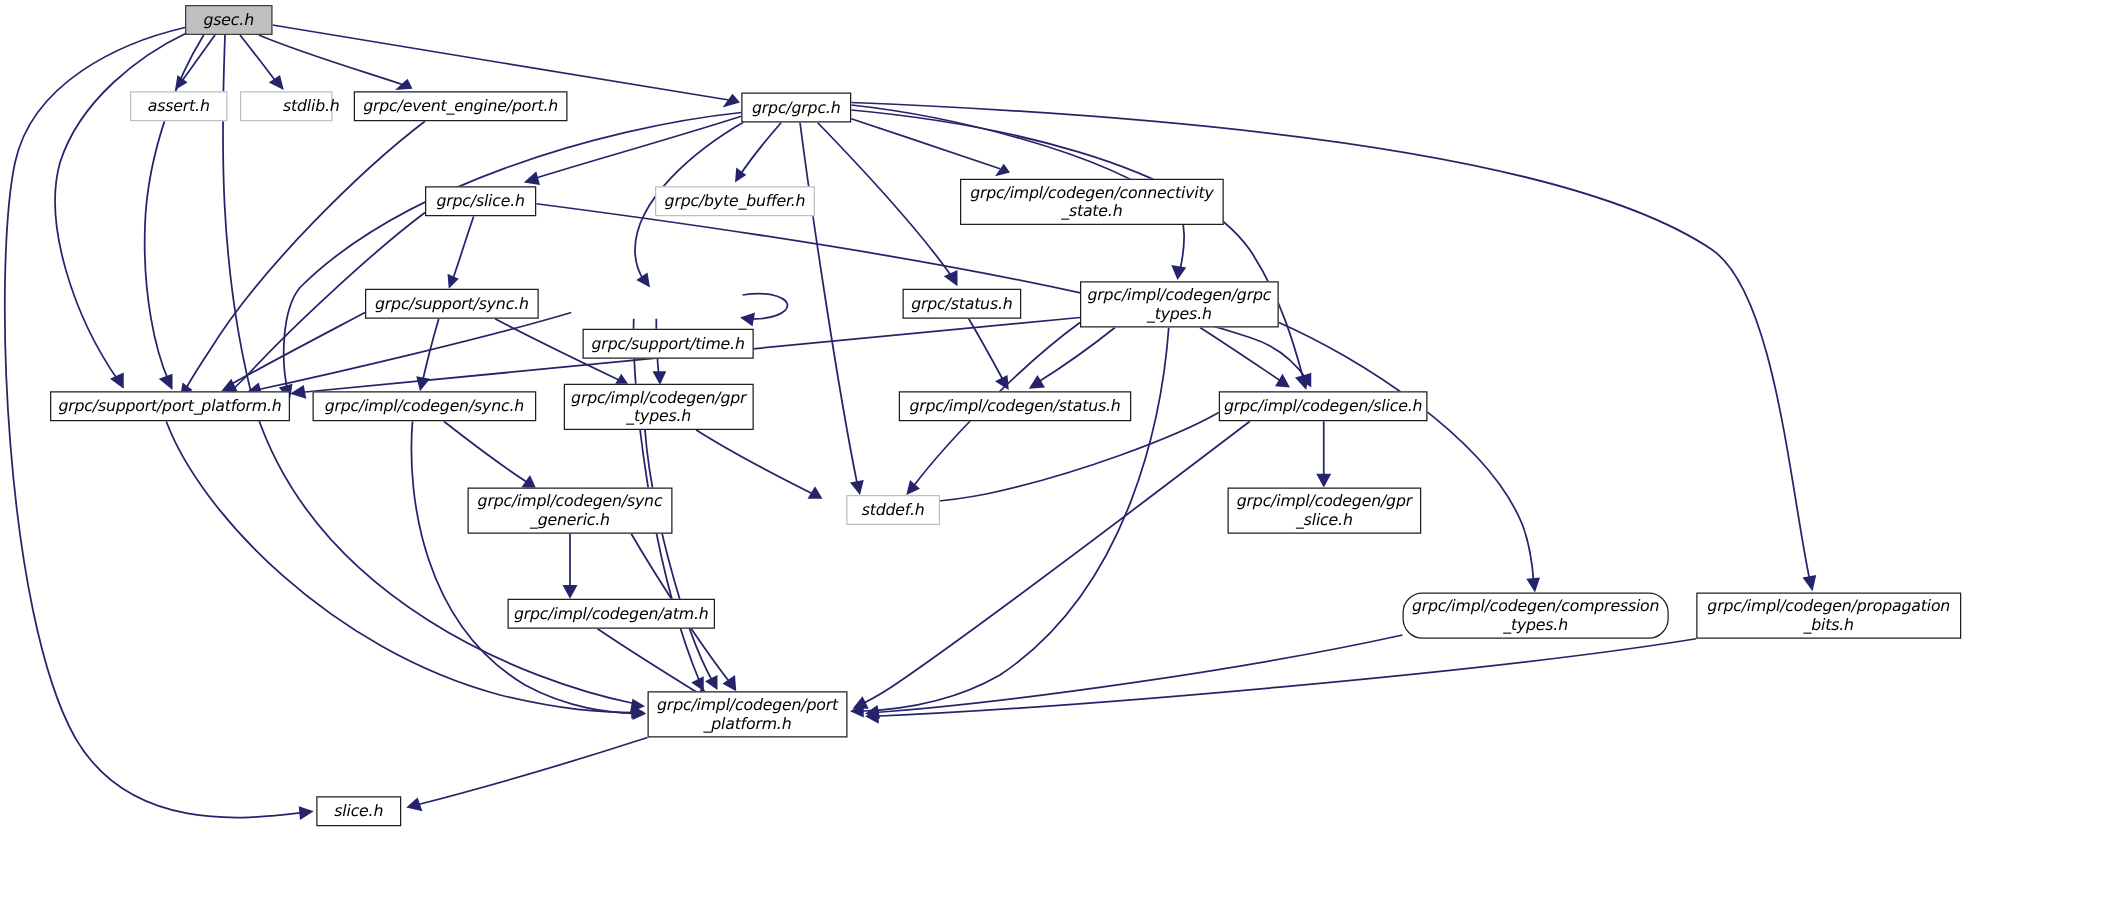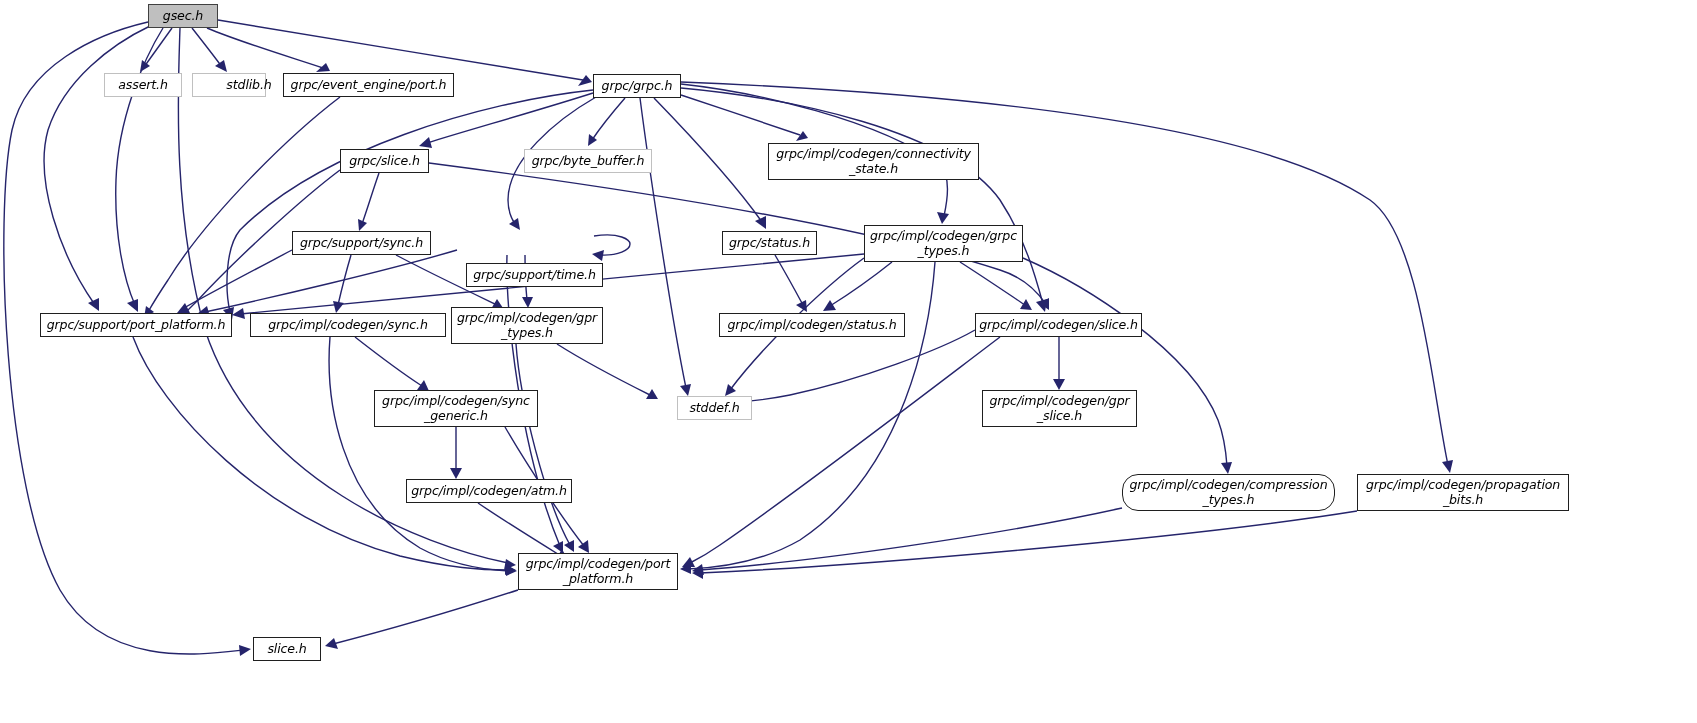--- a/index.html
+++ b/index.html
@@ -324,21 +324,21 @@
       <div class="node project" style="left: 340px; top: 149px; width: 89px; height: 24px;">grpc/slice.h</div>
       <div class="node system" style="left: 524px; top: 149px; width: 128px; height: 24px;">grpc/byte_buffer.h</div>
       <div class="node project" style="left: 768px; top: 143px; width: 211px; height: 37px;">grpc/impl/codegen/connectivity
 _state.h</div>
       <div class="node project" style="left: 292px; top: 231px; width: 139px; height: 24px;">grpc/support/sync.h</div>
       <div class="node project" style="left: 466px; top: 231px; width: 137px; height: 24px; margin-top: 32px;">grpc/support/time.h</div>
       <div class="node project" style="left: 722px; top: 231px; width: 95px; height: 24px;">grpc/status.h</div>
       <div class="node project" style="left: 864px; top: 225px; width: 159px; height: 37px;">grpc/impl/codegen/grpc
 _types.h</div>
       <div class="node project" style="left: 40px; top: 313px; width: 192px; height: 24px;">grpc/support/port_platform.h</div>
-      <div class="node project" style="left: 250px; top: 313px; width: 196px; height: 24px;">grpc/impl/codegen/sync.h</div>
+      <div class="node project" style="left: 250px; top: 313px; width: 179px; height: 24px;">grpc/impl/codegen/sync.h</div>
       <div class="node project" style="left: 451px; top: 307px; width: 152px; height: 37px;">grpc/impl/codegen/gpr
 _types.h</div>
       <div class="node project" style="left: 719px; top: 313px; width: 186px; height: 24px;">grpc/impl/codegen/status.h</div>
       <div class="node project" style="left: 975px; top: 313px; width: 167px; height: 24px;">grpc/impl/codegen/slice.h</div>
       <div class="node project" style="left: 374px; top: 390px; width: 164px; height: 37px;">grpc/impl/codegen/sync
 _generic.h</div>
       <div class="node system" style="left: 654px; top: 396px; width: 75px; height: 24px; margin-left: 23px;">stddef.h</div>
       <div class="node project" style="left: 982px; top: 390px; width: 155px; height: 37px;">grpc/impl/codegen/gpr
 _slice.h</div>
       <div class="node project" style="left: 374px; top: 479px; width: 166px; height: 24px; margin-left: 32px;">grpc/impl/codegen/atm.h</div>

